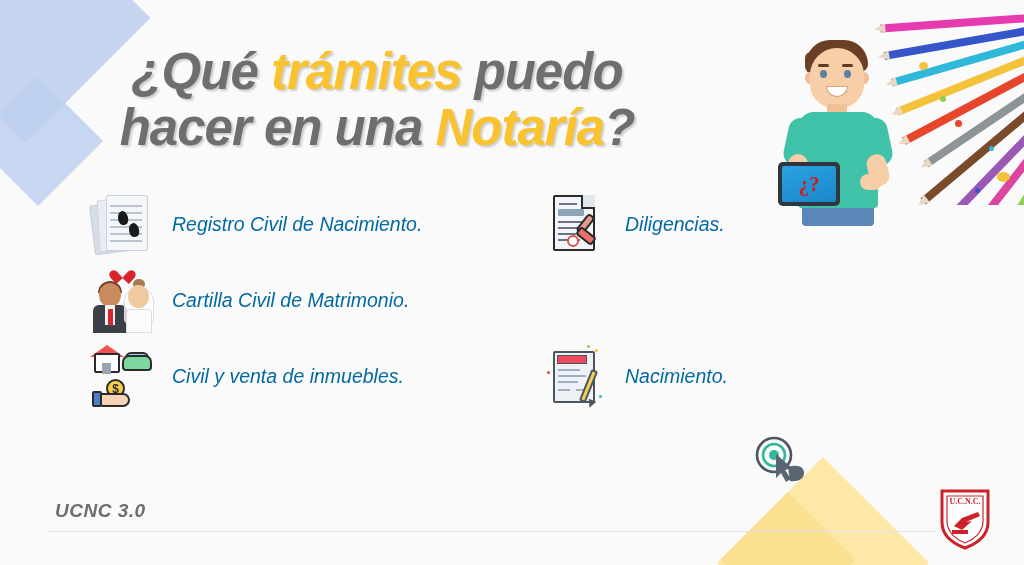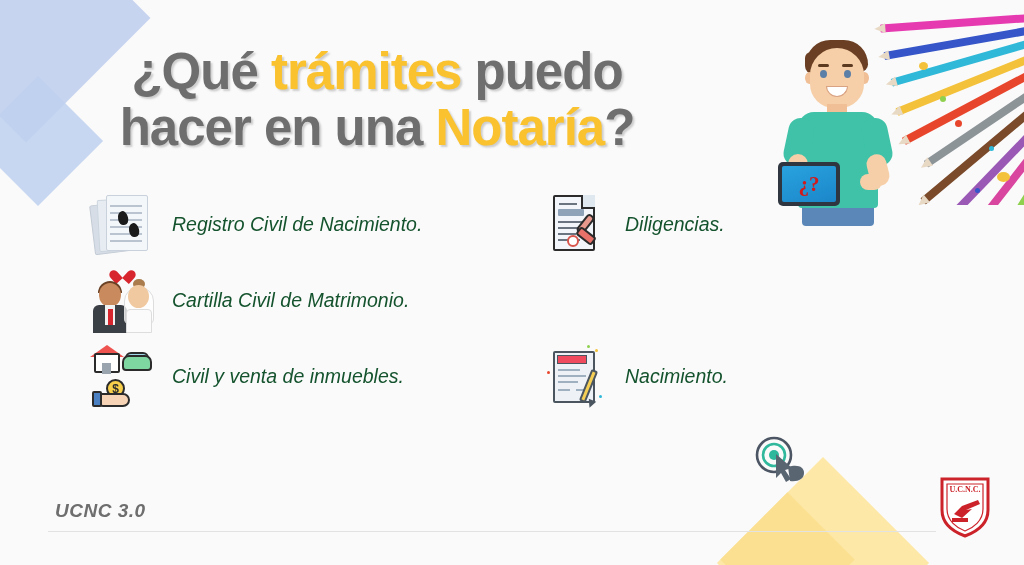--- a/index.html
+++ b/index.html
@@ -64,36 +64,36 @@
              background:#2f3640; border-radius:5px; padding:4px; }
   .tablet-screen{ width:100%; height:100%; background:linear-gradient(160deg,#29a3e0,#1b86c9);
              border-radius:2px; display:flex; align-items:center; justify-content:center;
              color:#d21a1a; font-size:21px; font-weight:bold; font-family:"Liberation Serif",serif; }
 
   
   .title {
     position:absolute; left:0; top:44px; width:740px;
     text-align:center;
     font-size:51px; line-height:56px;
-    font-weight:bold; 
+    font-weight:bold; font-style:italic;
     color:#6e6e6e; letter-spacing:-1px;
     text-shadow:2px 2px 2px rgba(150,150,150,.45);
     padding-left:14px;
   }
   .title .hl { color:#f9c22e; }
 
   
   .items { position:absolute; left:88px; top:186px; width:850px; }
   .row { display:flex; }
   .item { display:flex; align-items:center; height:76px; }
   .item.col1 { width:455px; }
   .item.col2 { width:380px; }
   .item-icon { width:72px; height:66px; position:relative; flex:0 0 72px; }
   .item-label {
-    font-size:19.5px; font-style:italic; color:#14532d;
+    font-size:19.5px; font-style:italic; color:#0369a1;
     font-family:"Liberation Sans", sans-serif;
     white-space:nowrap;
   }
   .item.col1 .item-label { margin-left:12px; }
   .item.col2 .item-label { margin-left:10px; }
 
   
   .ic-paper-back { position:absolute; left:4px; top:12px; width:40px; height:50px;
       background:#d6dde6; border:1px solid #c2cad4; border-radius:2px; transform:rotate(-7deg); }
   .ic-paper-mid  { position:absolute; left:10px; top:8px; width:40px; height:52px;
@@ -176,21 +176,21 @@
   .note b { font-style:italic; }
   .tap-icon { position:absolute; left:752px; top:434px; width:58px; height:50px; }
 
   
   .footer-rule { position:absolute; left:48px; top:531px; width:888px; height:1px; background:#e2e2e2; }
   .footer-label {
     position:absolute; left:55px; top:500px;
     font-size:19px; font-weight:bold; font-style:italic; color:#6e6e6e;
     letter-spacing:.5px;
   }
-  .logo { position:absolute; left:938px; top:476px; width:54px; height:62px; }
+  .logo { position:absolute; left:938px; top:488px; width:54px; height:62px; }
 </style>
 </head>
 <body>
 
 <div class="slide">
 
   <div class="diamond dia-blue-lg"></div>
   <div class="diamond dia-blue-sm"></div>
   <div class="diamond dia-yellow-lg"></div>
   <div class="diamond dia-yellow-sm"></div>

